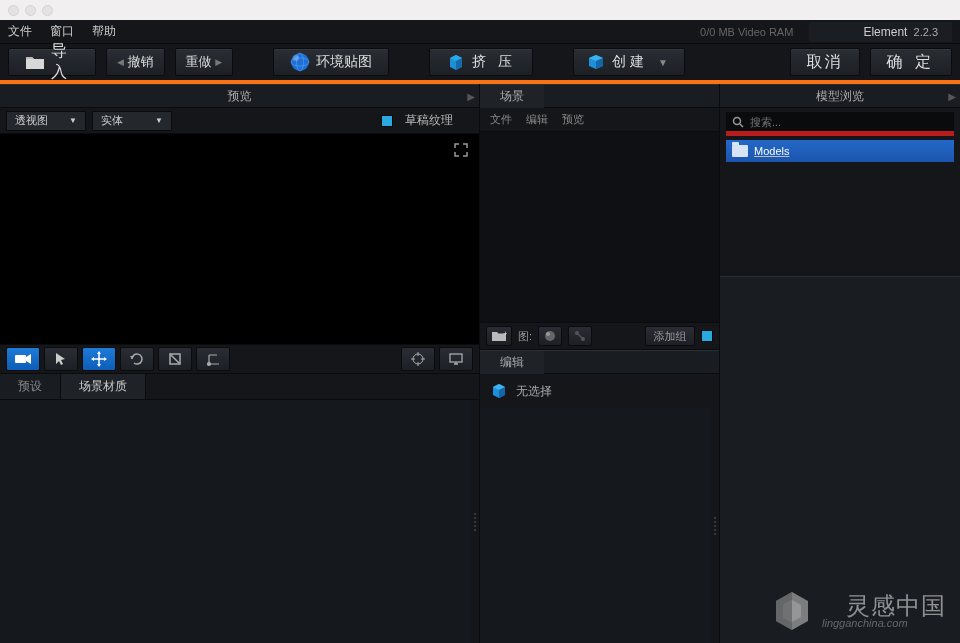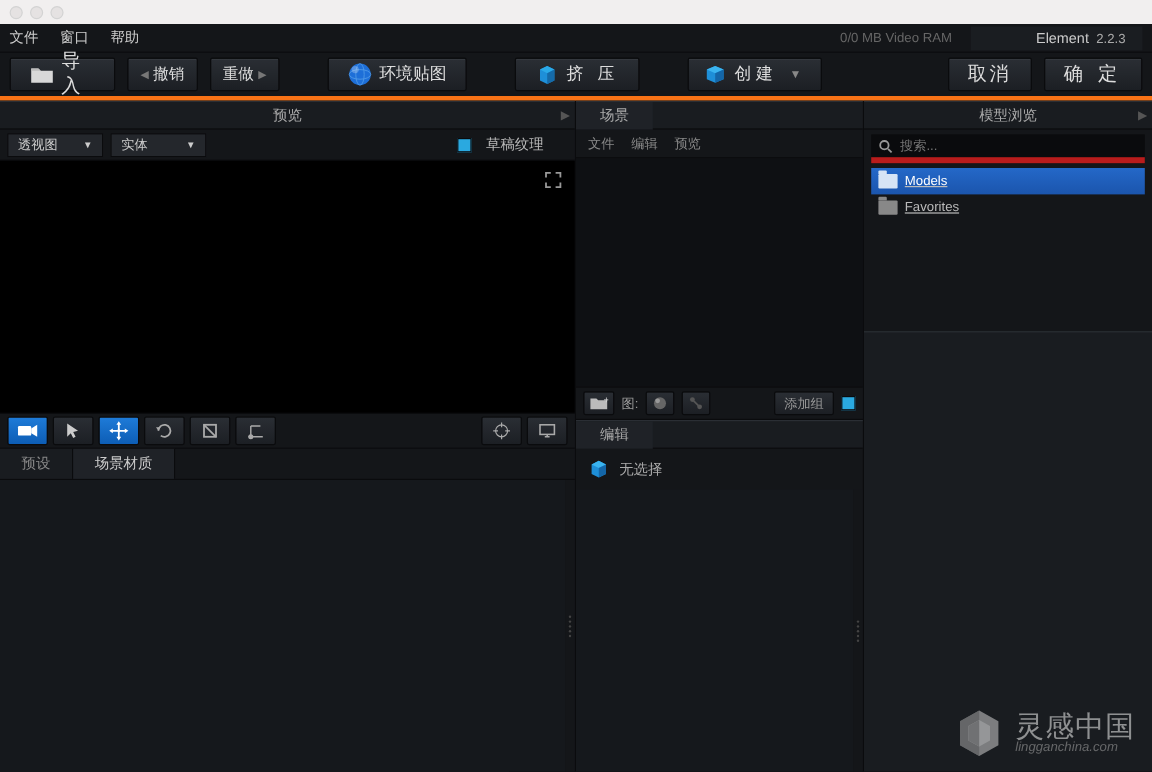--- a/index.html
+++ b/index.html
@@ -78,21 +78,21 @@
   .folder-icon { width:16px; height:12px; background:#888; border-radius:1px; position:relative;}
   .folder-icon::before{content:"";position:absolute;top:-3px;left:0;width:7px;height:3px;background:#888;border-radius:1px 1px 0 0;}
   .tree-item.selected .folder-icon{background:#d6e4f5;}
   .tree-item.selected .folder-icon::before{background:#d6e4f5;}
   
   .right-lower { flex:1; background:#191c20; margin-top:6px; border-top:1px solid #2a2e34; position:relative;}
   
   .watermark { position:absolute; bottom:10px; right:14px; display:flex; align-items:center; gap:8px; opacity:0.6; pointer-events:none;}
   .watermark .logo { width:44px; height:44px; }
   .watermark .txt { display:flex; flex-direction:column; line-height:1;}
-  .watermark .txt .cn{ font-size:24px; color:#ddd; font-weight:500; letter-spacing:1px;}
+  .watermark .txt .cn{ font-size:24px; color:#ddd; font-weight:500; letter-spacing:1px;margin-left:24px;}
   .watermark .txt .en{ font-size:11px; color:#999; font-style:italic;}
   
   svg { display:block;}
   .bottom-row{display:flex; flex:1; min-height:0;}
 </style>
 </head>
 <body>
 
 <div class="titlebar">
   <div class="dot"></div>
@@ -331,24 +331,20 @@
             <path d="M8 8l3 3"></path>
           </svg>
       </span>
       <input placeholder="搜索..." style="">
     </div>
     <div class="tree" style="height:130px;">
       <div class="tree-item selected">
         <div class="folder-icon"></div>
         <span>Models</span>
       </div>
-      <div class="tree-item">
-        <div class="folder-icon"></div>
-        <span>Favorites</span>
-      </div>
     </div>
     <div class="right-lower">
       <div class="watermark">
         <svg class="logo" viewBox="0 0 44 44">
           <path fill="#cfcfcf" d="M22 3l16 9v20l-16 9-16-9V12z" opacity="0.9"></path>
           <path fill="#888" d="M22 3v38l-16-9V12z" opacity="0.7"></path>
           <path fill="#e8e8e8" d="M22 11l9 5v12l-9 5-9-5V16z"></path>
           <path fill="#aaa" d="M22 11v22l-9-5V16z"></path>
         </svg>
         <div class="txt">

